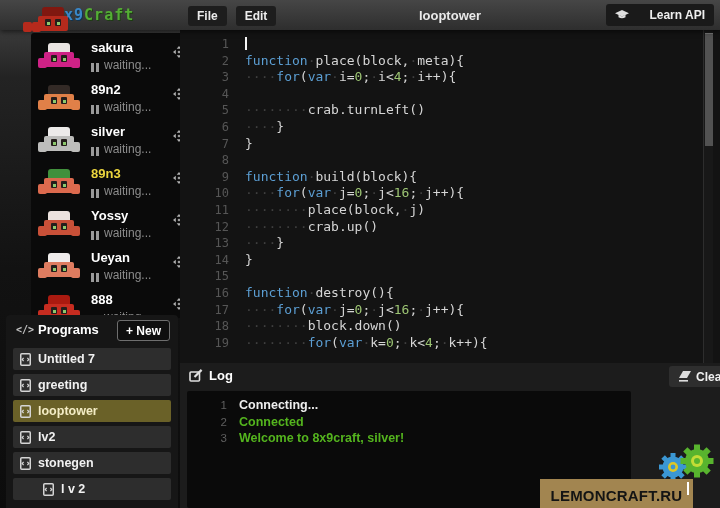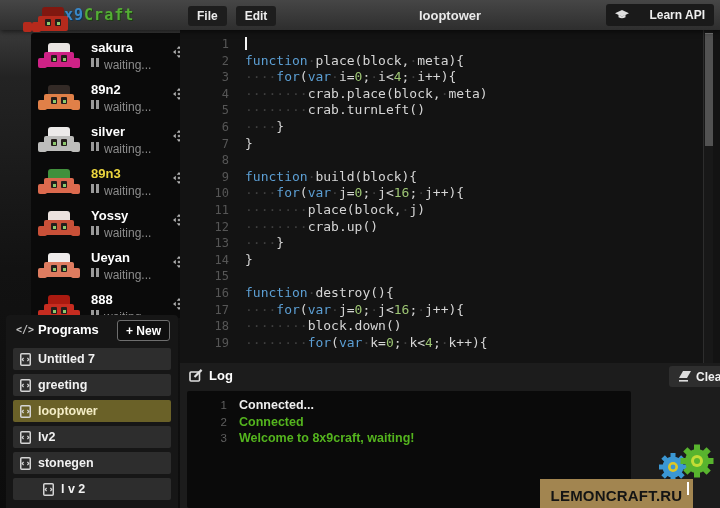--- a/index.html
+++ b/index.html
@@ -42,21 +42,21 @@
     position:absolute; left:0; top:30px; width:180px; height:478px;
     background:linear-gradient(180deg,#3a3a3a 0%,#232323 10%,#121212 50%,#0c0c0c 100%);
   }
   #player-panel {
     position:absolute; left:31px; top:3px; width:163px; height:285px;
     background:#0a0a0a; border-radius:3px 3px 0 0; overflow:hidden;
   }
   .player-row { position:absolute; left:0; width:163px; height:42px; }
   .player-row .crab { position:absolute; left:7px; top:6px; }
   .player-name { position:absolute; left:60px; top:3px; font-size:13px; font-weight:bold; color:#fff; }
-  .player-status { position:absolute; left:60px; top:21px; display:flex; align-items:flex-start; gap:5px; }
+  .player-status { position:absolute; left:60px; top:21px; display:flex; align-items:flex-end; gap:5px; }
   .pause-icon { display:inline-flex; gap:2px; }
   .pause-icon i { display:block; width:3px; height:9px; background:#9a9a9a; }
   .status-text { color:#8c8c8c; font-size:12px; }
   .move-icon { position:absolute; right:9px; top:9px; }
 
   
   .crab { width:42px; height:28px; position:relative; }
   .crab-hat { position:absolute; left:10px; top:0; width:22px; height:11px; border-radius:3px 3px 1px 1px; }
   .crab-body { position:absolute; left:6px; top:9px; width:30px; height:15px; border-radius:2px;
     display:flex; justify-content:center; gap:4px; padding-top:3px; }
@@ -426,21 +426,21 @@
   </div>
         </div>
     </div>
   </div>
 
   <div id="editor">
     <div id="code-lines">
         <div class="code-line"><span class="gutter">1</span><span class="code"><span class="text-cursor"></span></span></div>
         <div class="code-line"><span class="gutter">2</span><span class="code"><span class="tk-k">function</span><span class="tk-w">·</span><span class="tk-t">place(block,</span><span class="tk-w">·</span><span class="tk-t">meta){</span></span></div>
         <div class="code-line"><span class="gutter">3</span><span class="code"><span class="tk-w">····</span><span class="tk-k">for</span><span class="tk-t">(</span><span class="tk-k">var</span><span class="tk-w">·</span><span class="tk-t">i=</span><span class="tk-n">0</span><span class="tk-t">;</span><span class="tk-w">·</span><span class="tk-t">i&lt;</span><span class="tk-n">4</span><span class="tk-t">;</span><span class="tk-w">·</span><span class="tk-t">i++){</span></span></div>
-        <div class="code-line"><span class="gutter">4</span><span class="code"><span class="tk-w">········</span><span class="tk-t">crab.place(block,</span><span class="tk-w">·</span><span class="tk-t">meta)</span></span></div>
+        <div class="code-line"><span class="gutter">4</span></div>
         <div class="code-line"><span class="gutter">5</span><span class="code"><span class="tk-w">········</span><span class="tk-t">crab.turnLeft()</span></span></div>
         <div class="code-line"><span class="gutter">6</span><span class="code"><span class="tk-w">····</span><span class="tk-t">}</span></span></div>
         <div class="code-line"><span class="gutter">7</span><span class="code"><span class="tk-t">}</span></span></div>
         <div class="code-line"><span class="gutter">8</span><span class="code"></span></div>
         <div class="code-line"><span class="gutter">9</span><span class="code"><span class="tk-k">function</span><span class="tk-w">·</span><span class="tk-t">build(block){</span></span></div>
         <div class="code-line"><span class="gutter">10</span><span class="code"><span class="tk-w">····</span><span class="tk-k">for</span><span class="tk-t">(</span><span class="tk-k">var</span><span class="tk-w">·</span><span class="tk-t">j=</span><span class="tk-n">0</span><span class="tk-t">;</span><span class="tk-w">·</span><span class="tk-t">j&lt;</span><span class="tk-n">16</span><span class="tk-t">;</span><span class="tk-w">·</span><span class="tk-t">j++){</span></span></div>
         <div class="code-line"><span class="gutter">11</span><span class="code"><span class="tk-w">········</span><span class="tk-t">place(block,</span><span class="tk-w">·</span><span class="tk-t">j)</span></span></div>
         <div class="code-line"><span class="gutter">12</span><span class="code"><span class="tk-w">········</span><span class="tk-t">crab.up()</span></span></div>
         <div class="code-line"><span class="gutter">13</span><span class="code"><span class="tk-w">····</span><span class="tk-t">}</span></span></div>
         <div class="code-line"><span class="gutter">14</span><span class="code"><span class="tk-t">}</span></span></div>
@@ -467,29 +467,29 @@
       <svg class="icon-svg" width="12" height="11" viewBox="0 0 12 11">
         <polygon points="4,0 12,0 8,7 0,7" fill="#dddddd"></polygon>
         <rect x="0" y="9" width="9" height="1.6" fill="#dddddd"></rect>
       </svg>
       <span>Clear</span>
     </button>
     <div id="log-content">
       <div id="log-entries">
           <div class="log-entry info">
             <span class="log-num">1</span>
-            <span class="log-text">Connected...</span>
+            <span class="log-text">Connecting...</span>
           </div>
           <div class="log-entry success">
             <span class="log-num">2</span>
             <span class="log-text">Connected</span>
           </div>
           <div class="log-entry success">
             <span class="log-num">3</span>
-            <span class="log-text">Welcome to 8x9craft, waiting!</span>
+            <span class="log-text">Welcome to 8x9craft, silver!</span>
           </div>
         </div>
     </div>
   </div>
 
   <svg id="gears" width="66" height="40" viewBox="0 0 66 40">
     <g transform="translate(21,23)">
       <g fill="#3b97d3">
         <rect x="-2.5" y="-14" width="5" height="8" transform="rotate(0)"></rect>
         <rect x="-2.5" y="-14" width="5" height="8" transform="rotate(45)"></rect>

